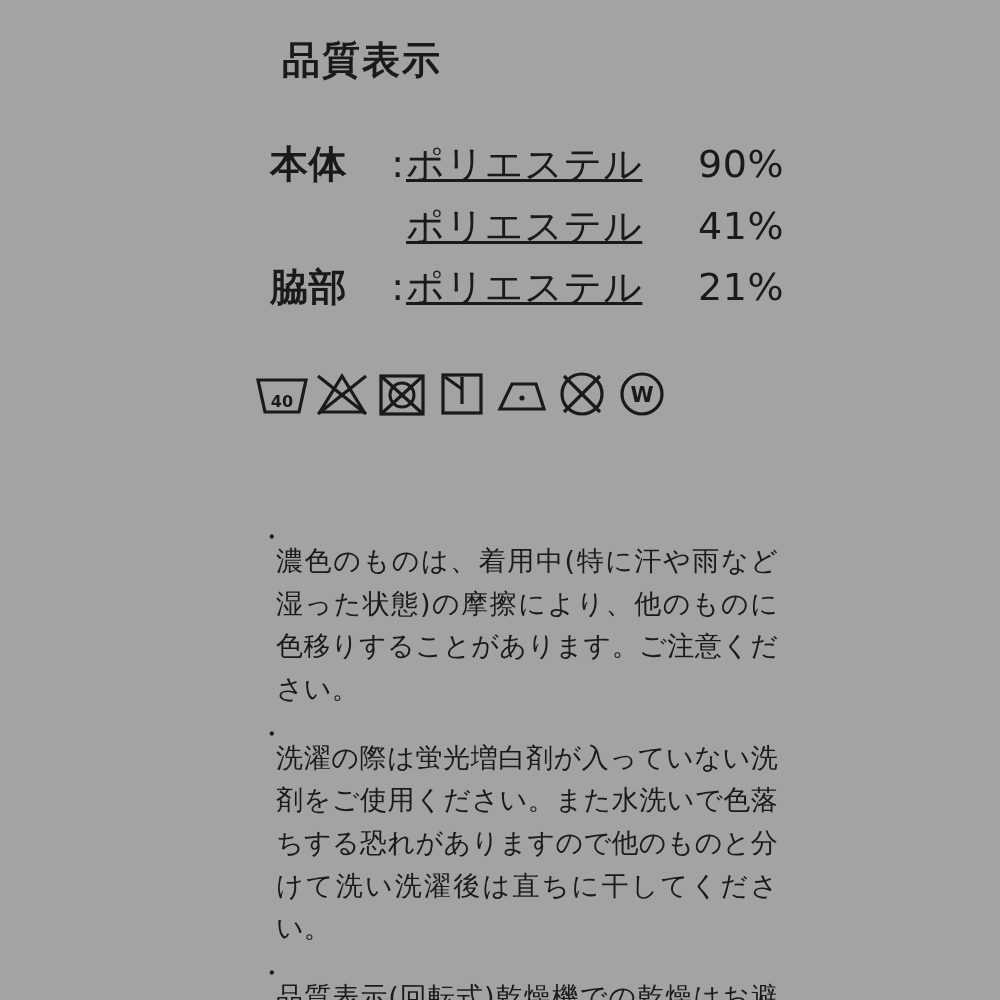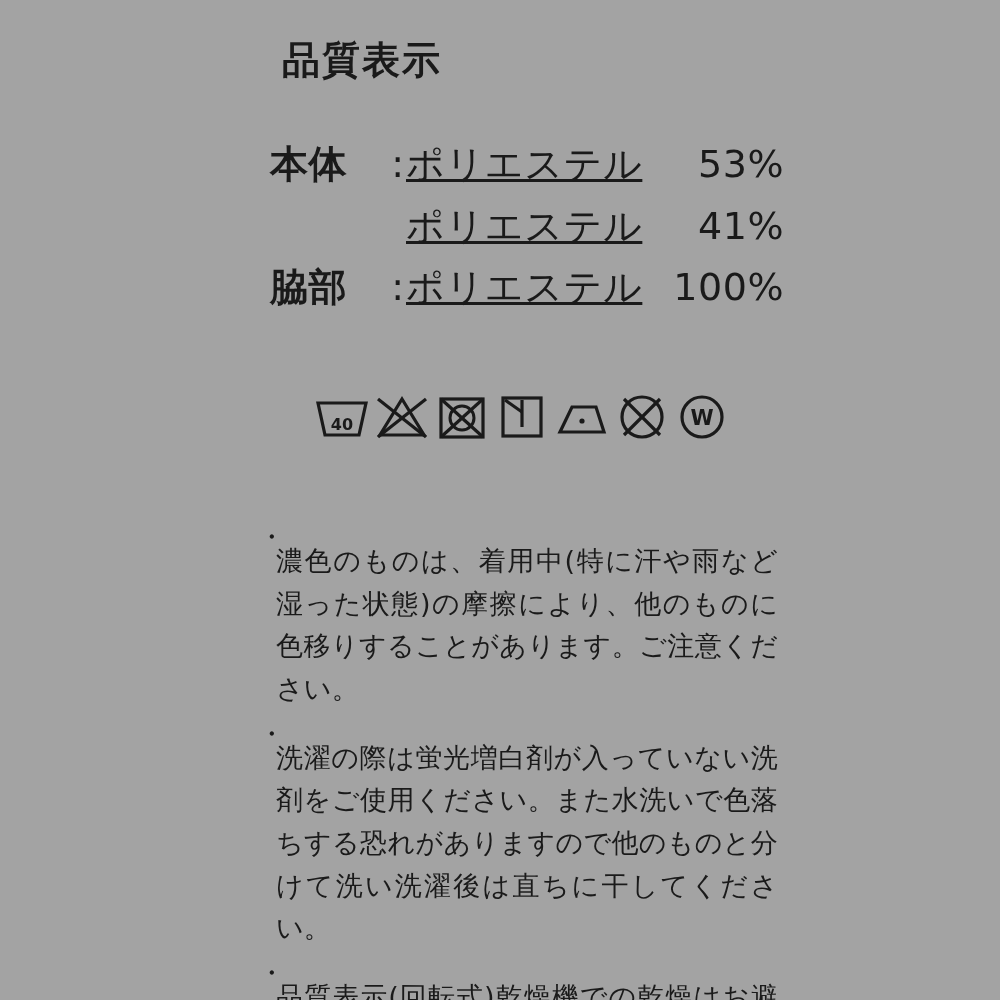--- a/index.html
+++ b/index.html
@@ -73,26 +73,26 @@
   }
   .comp-pct {
     display: inline-block;
     text-align: right;
     min-width: 128px;
   }
 
   .symbols {
     position: absolute;
     left: 252px;
-    top: 381px;
+    top: 358px;
     width: 540px;
     height: 72px;
     display: flex;
     align-items: center;
-    justify-content: center;
+    justify-content: flex-start;
   }
   .symbol {
     width: 60px;
     height: 60px;
     flex: 0 0 auto;
   }
   .symbol svg {
     display: block;
   }
 
@@ -128,33 +128,33 @@
 
 <div class="label-card">
 
   <div class="title">品質表示</div>
 
   <div class="composition">
     <div class="comp-row">
       <span class="comp-label">本体</span>
       <span class="comp-sep">:</span>
       <span class="comp-mat">ポリエステル</span>
-      <span class="comp-pct">53%</span>
+      <span class="comp-pct">90%</span>
     </div>
     <div class="comp-row">
       <span class="comp-label empty"></span>
       <span class="comp-sep blank"></span>
       <span class="comp-mat">ポリエステル</span>
       <span class="comp-pct">41%</span>
     </div>
     <div class="comp-row">
       <span class="comp-label">脇部</span>
       <span class="comp-sep">:</span>
       <span class="comp-mat">ポリエステル</span>
-      <span class="comp-pct">100%</span>
+      <span class="comp-pct">21%</span>
     </div>
   </div>
 
   <div class="symbols">
 
     <div class="symbol">
       <svg width="60" height="60" viewBox="0 0 60 60">
         <path d="M6 16 L54 16 L47 48 L13 48 Z" fill="none" stroke="#1a1a1a" stroke-width="3.2" stroke-linejoin="miter"></path>
         <text x="30" y="43" font-family="DejaVu Sans, sans-serif" font-size="16" font-weight="700" text-anchor="middle" fill="#1a1a1a">40</text>
       </svg>

